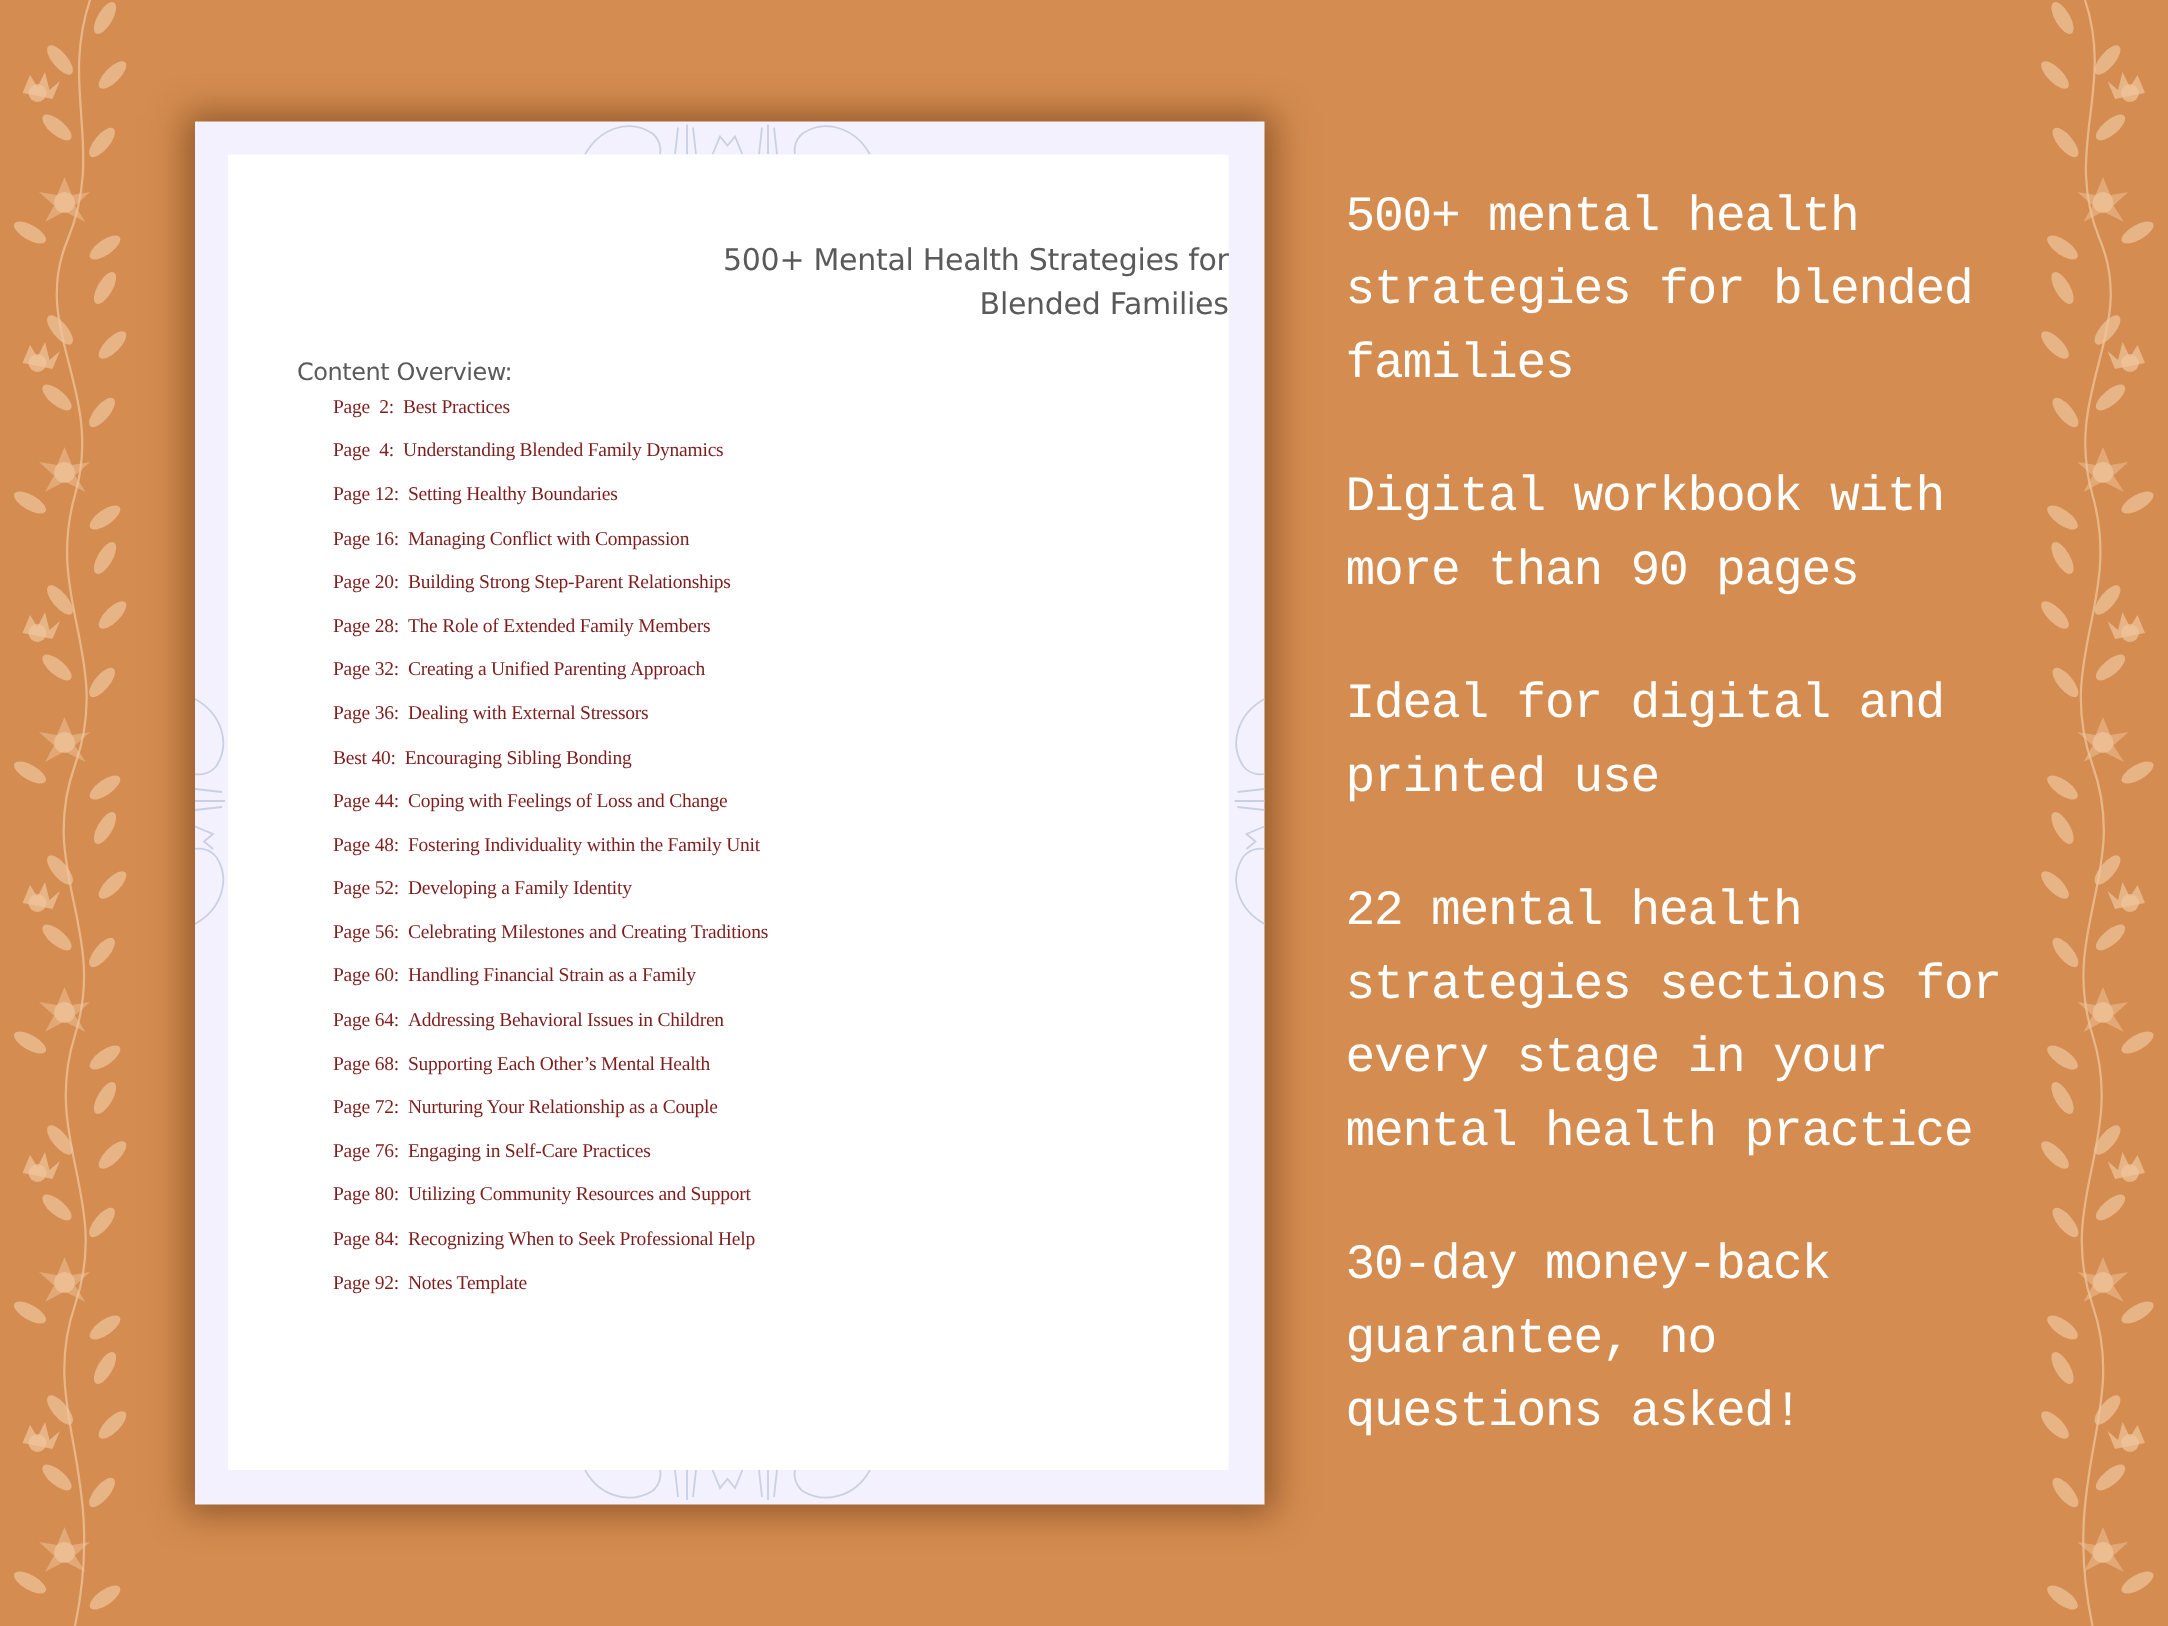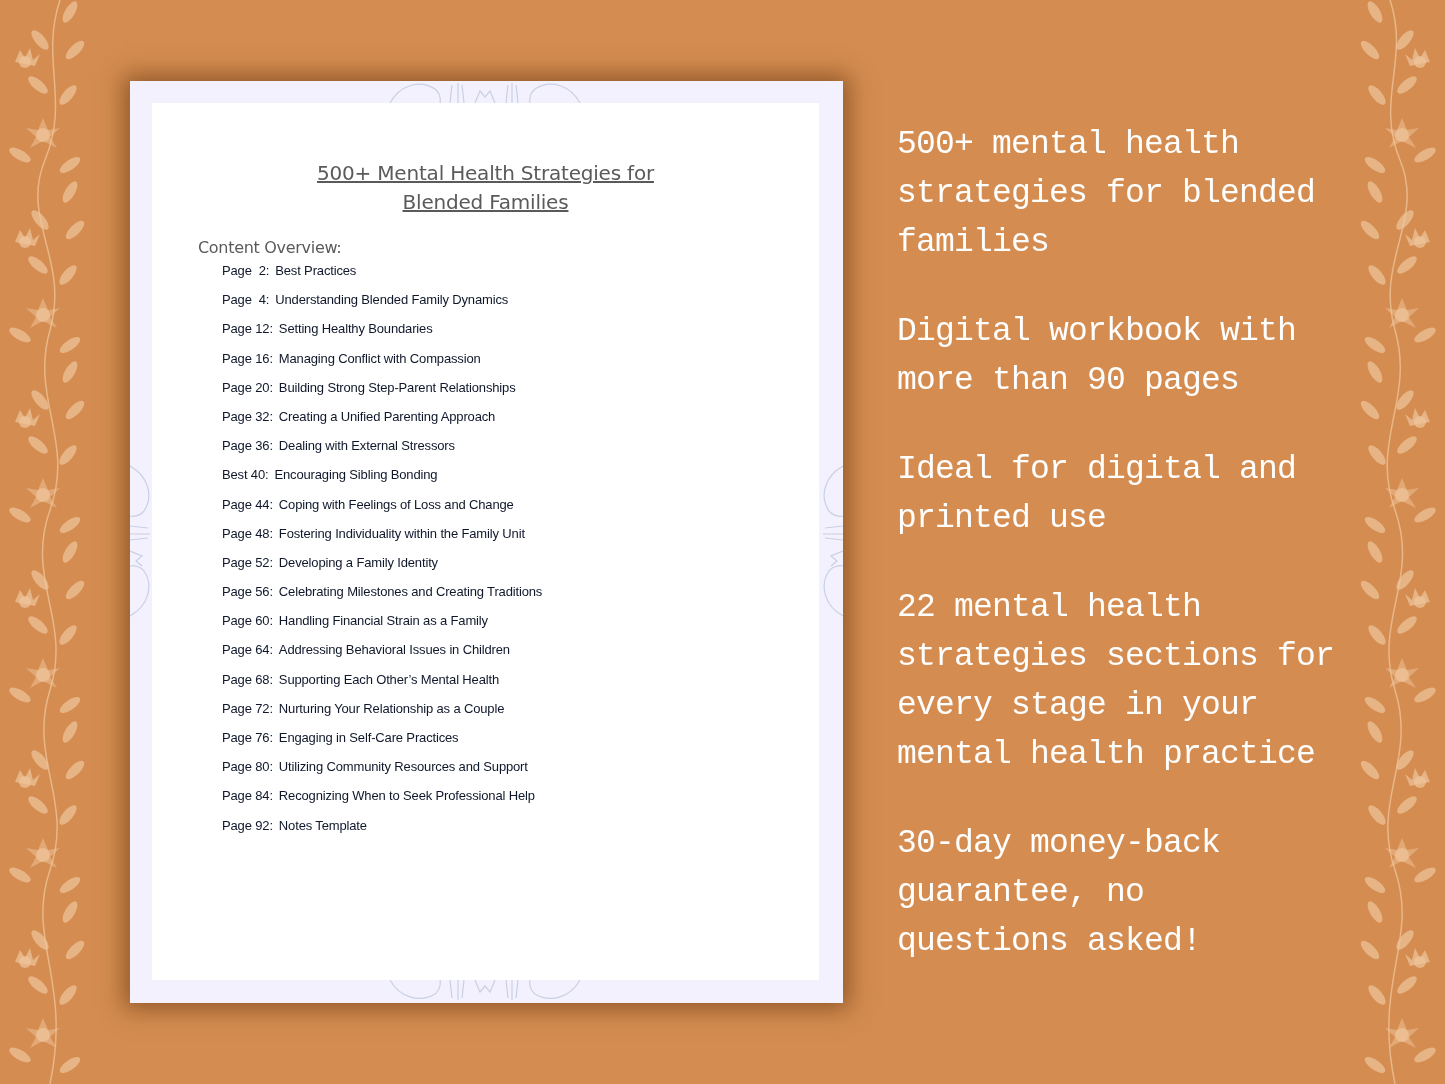--- a/index.html
+++ b/index.html
@@ -49,28 +49,27 @@
       top: 22px;
       width: 667px;
       height: 877px;
       background: #ffffff;
     }
     .doc-title {
       position: absolute;
       left: 0;
       top: 56px;
       width: 667px;
-      text-align: center;
+      text-align: right;
       font-family: "DejaVu Sans", sans-serif;
       font-weight: normal;
       font-size: 20px;
       line-height: 29px;
       color: #5a5a5a;
       letter-spacing: -0.2px;
-      text-decoration: underline;
     }
     .doc-title span { display: block; }
     .overview-label {
       position: absolute;
       left: 46px;
       top: 135px;
       font-family: "DejaVu Sans", sans-serif;
       font-size: 16px;
       color: #5a5a5a;
       letter-spacing: -0.3px;
@@ -79,23 +78,23 @@
       position: absolute;
       left: 70px;
       top: 153px;
       margin: 0;
       padding: 0;
       list-style: none;
     }
     .toc li {
       height: 29.2px;
       line-height: 29.2px;
-      font-family: Liberation Sans, sans-serif;
+      font-family: Liberation Serif, serif;
       font-size: 13px;
-      color: #0f172a;
+      color: #7f1d1d;
       white-space: pre;
       letter-spacing: -0.15px;
     }
     .toc .pg { display: inline-block; }
     .toc .sep { display: inline-block; width: 6px; }
 
     
     .features {
       position: absolute;
       left: 897px;
@@ -210,20 +209,21 @@
       <span>500+ Mental Health Strategies for</span>
       <span>Blended Families</span>
     </h1>
     <div class="overview-label">Content Overview:</div>
     <ul class="toc">
       <li><span class="pg">Page  2:</span><span class="sep"></span><span>Best Practices</span></li>
       <li><span class="pg">Page  4:</span><span class="sep"></span><span>Understanding Blended Family Dynamics</span></li>
       <li><span class="pg">Page 12:</span><span class="sep"></span><span>Setting Healthy Boundaries</span></li>
       <li><span class="pg">Page 16:</span><span class="sep"></span><span>Managing Conflict with Compassion</span></li>
       <li><span class="pg">Page 20:</span><span class="sep"></span><span>Building Strong Step-Parent Relationships</span></li>
+      <li><span class="pg">Page 28:</span><span class="sep"></span><span>The Role of Extended Family Members</span></li>
       <li><span class="pg">Page 32:</span><span class="sep"></span><span>Creating a Unified Parenting Approach</span></li>
       <li><span class="pg">Page 36:</span><span class="sep"></span><span>Dealing with External Stressors</span></li>
       <li><span class="pg">Best 40:</span><span class="sep"></span><span>Encouraging Sibling Bonding</span></li>
       <li><span class="pg">Page 44:</span><span class="sep"></span><span>Coping with Feelings of Loss and Change</span></li>
       <li><span class="pg">Page 48:</span><span class="sep"></span><span>Fostering Individuality within the Family Unit</span></li>
       <li><span class="pg">Page 52:</span><span class="sep"></span><span>Developing a Family Identity</span></li>
       <li><span class="pg">Page 56:</span><span class="sep"></span><span>Celebrating Milestones and Creating Traditions</span></li>
       <li><span class="pg">Page 60:</span><span class="sep"></span><span>Handling Financial Strain as a Family</span></li>
       <li><span class="pg">Page 64:</span><span class="sep"></span><span>Addressing Behavioral Issues in Children</span></li>
       <li><span class="pg">Page 68:</span><span class="sep"></span><span>Supporting Each Other’s Mental Health</span></li>

